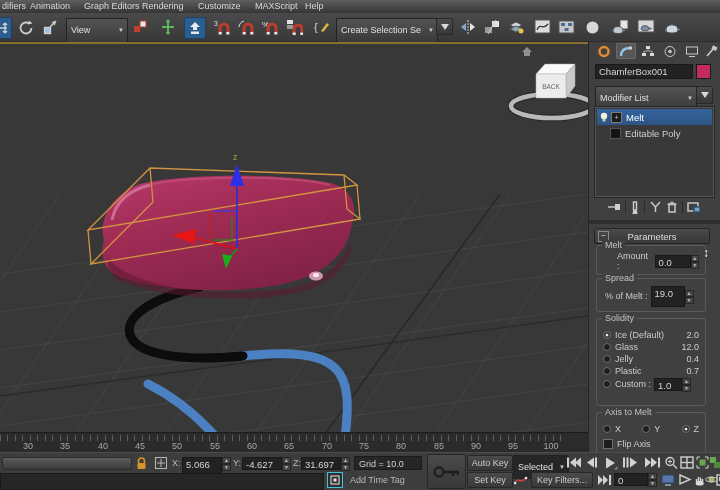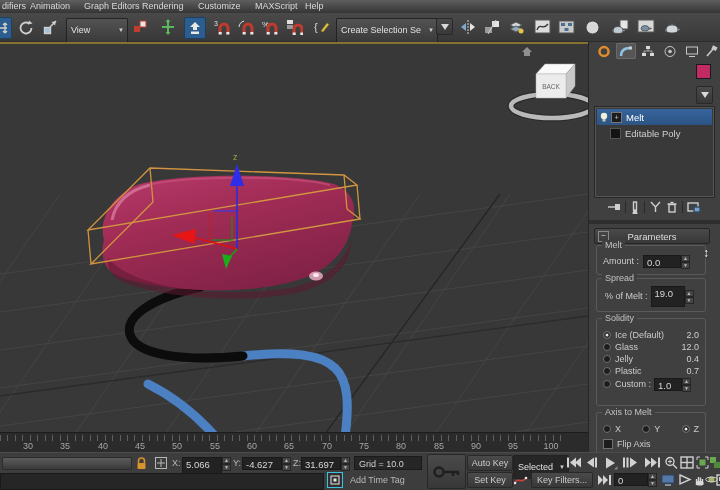--- a/index.html
+++ b/index.html
@@ -329,22 +329,28 @@
         <line x1="4" y1="11.5" x2="10" y2="11.5" stroke="#c8c8c8"></line>
       </svg>
   </div>
   <div class="tab ic" style="left:112px">
     <svg width="14" height="13">
         <line x1="3" y1="11" x2="10" y2="3" stroke="#c8c8c8" stroke-width="1.6"></line>
         <rect x="8" y="1" width="5" height="4" fill="#c8c8c8" transform="rotate(25 10 3)"></rect>
       </svg>
   </div>
 
+  <div class="field ab" style="left:6px;top:22px;width:98px;height:15px">
+    <span>ChamferBox001</span>
+  </div>
   <div class="ab" style="left:107px;top:22px;width:15px;height:15px;background:#c22a62;border:1px solid #1a1a1a;box-sizing:border-box"></div>
 
+  <div class="dd" style="left:6px;top:44px;width:92px;height:15px">
+    <span>Modifier List</span>
+  </div>
   <div class="bbtn ic" style="left:107px;top:44px;width:15px;height:16px">
     <svg width="8" height="6">
         <polygon points="0,0 8,0 4,6" fill="#d8d8d8"></polygon>
       </svg>
   </div>
 
   <div class="ab" style="left:5px;top:64px;width:119px;height:90px;background:#393939;border:1px solid #272727;box-shadow:inset 0 0 0 1px #555">
     <div style="display:flex;align-items:center;height:16px;margin:2px 2px 0;background:linear-gradient(#35639b,#2c5585);color:#fff">
       <svg width="12" height="12" style="margin:0 1px">
           <circle cx="6" cy="5" r="3.2" fill="#f2f0da"></circle>
@@ -388,21 +394,21 @@
   <div class="ab" style="left:0;top:178px;width:132px;height:4px;background:#2e2e2e"></div>
 
   <div class="ab ic" style="left:5px;top:186px;width:114px;height:14px;background:linear-gradient(#4a4a4a,#383838);border:1px solid #252525;border-radius:2px">
     <span class="ic" style="position:absolute;left:3px;width:9px;height:9px;border:1px solid #8a8a8a;color:#ddd;font-size:8px;line-height:8px">−</span>
     <span style="font-size:9.5px;color:#ddd">Parameters</span>
   </div>
 
   <div class="grp" style="top:203px;height:28px">
     <span class="t">Melt</span>
     <div class="rrow" style="margin-top:9px">
-      <span style="">Amount :</span>
+      <span style="margin-left:14px">Amount :</span>
       <span class="field" style="width:38px;height:13px;margin-left:4px"><span>0.0</span></span>
       <span class="spin" style="height:13px">
           <i>▲</i>
           <i>▼</i>
         </span>
     </div>
   </div>
 
   <div class="grp" style="top:236px;height:32px">
     <span class="t">Spread</span>

